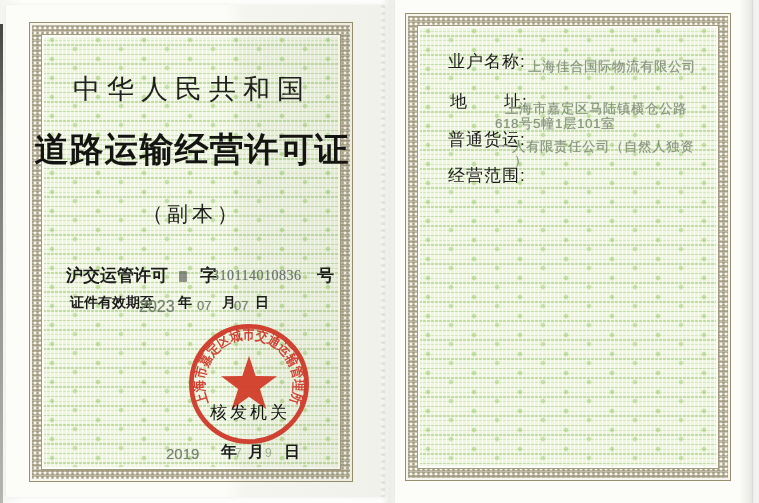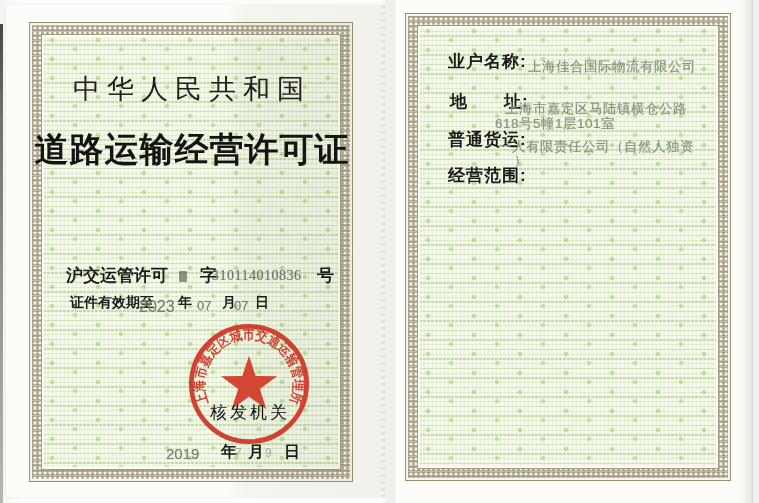--- a/index.html
+++ b/index.html
@@ -103,21 +103,21 @@
     position:absolute; left:170px; top:396px; width:148px; text-align:center;
     font-weight:400; font-size:17px; letter-spacing:3px; color:#101010; z-index:3;
   }
   .lp-date-year { position:absolute; left:160px; top:440px; font-size:15px; }
   .lp-date-yu   { position:absolute; left:215px; top:437px; font-size:16px; }
   .lp-date-m    { position:absolute; left:229px; top:441px; font-size:12px; color:#9fae97; }
   .lp-date-mu   { position:absolute; left:242px; top:437px; font-size:16px; }
   .lp-date-d    { position:absolute; left:259px; top:441px; font-size:12px; color:#9fae97; }
   .lp-date-du   { position:absolute; left:278px; top:437px; font-size:16px; }
   
-  .rp-label { position:absolute; font-weight:700; font-size:17px; color:#1a1a18;
+  .rp-label { position:absolute; font-weight:400; font-size:17px; color:#1a1a18;
               letter-spacing:1px; white-space:nowrap; }
   .rp-value { position:absolute; font-size:13.5px; color:#87957e; letter-spacing:.5px;
               text-shadow:0 0 1px rgba(135,149,126,.6); white-space:nowrap; }
   .rp-f1-label { left:53px;  top:50px; }
   .rp-f1-value { left:133px; top:58px; }
   .rp-f2-label { left:55px;  top:90px; }
   .rp-f2-v1    { left:110px; top:100px; }
   .rp-f2-v2    { left:100px; top:115px; }
   .rp-f3-label { left:53px;  top:128px; }
   .rp-f3-v1    { left:103px; top:138px; }
@@ -133,20 +133,21 @@
   <div class="page page-left">
     <div class="frame frame-left">
       <div class="band">
         <div class="inner"></div>
       </div>
     </div>
     <div class="fold-shade"></div>
 
     <div class="lp-country">中华人民共和国</div>
     <div class="lp-title">道路运输经营许可证</div>
+    <div class="lp-subtitle">（副本）</div>
 
     <span class="lp-permit-prefix bold-label">沪交运管许可</span>
     <span class="lp-smudge"></span>
     <span class="lp-permit-zi bold-label">字</span>
     <span class="lp-permit-number">310114010836</span>
     <span class="lp-permit-suffix bold-label">号</span>
 
     <span class="lp-valid-label bold-label">证件有效期至</span>
     <span class="lp-valid-year print-grey">2023</span>
     <span class="lp-valid-yu bold-label">年</span>

